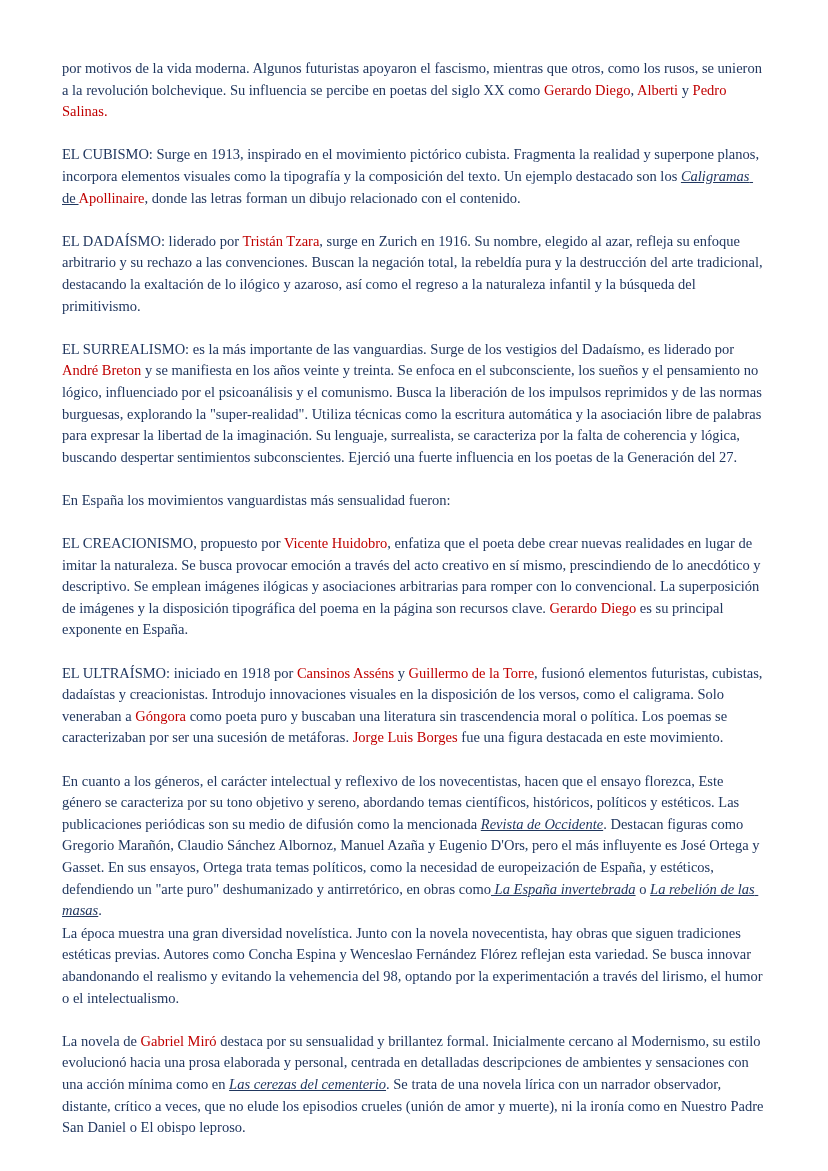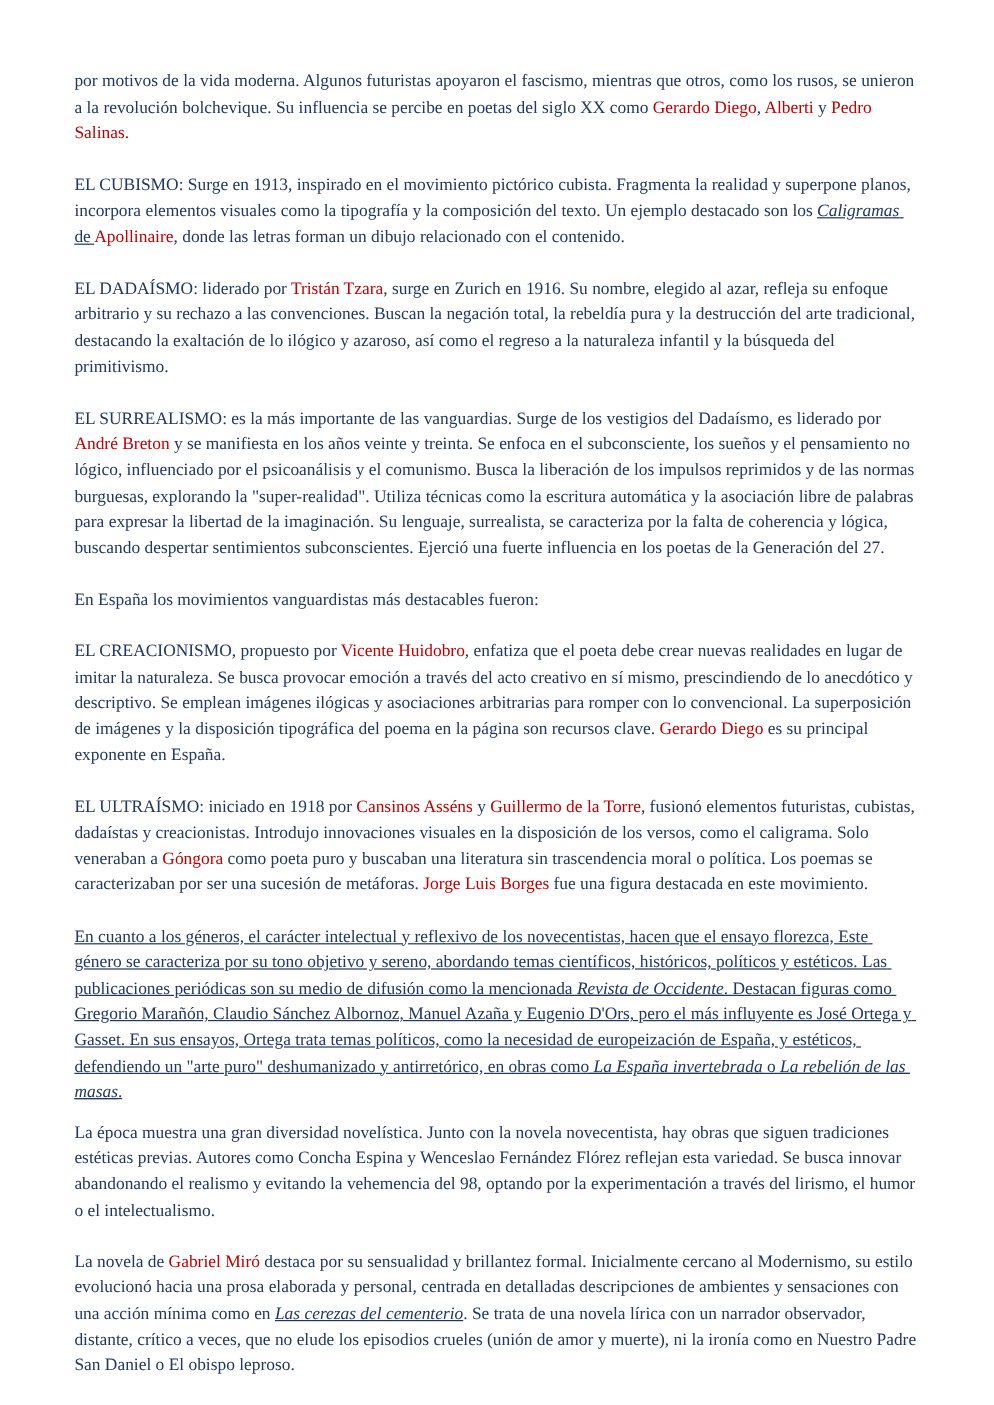--- a/index.html
+++ b/index.html
@@ -21,35 +21,34 @@
     padding:58px 62px 30px 62px;
     color:var(--text);
     font-size:14.5px;
     line-height:21.6px;
     text-align:left;
   }
   p.para{
     margin:0 0 21.6px 0;
   }
   p.para.no-gap{
-    margin-bottom:12px;
-    text-decoration:underline;
+    margin-bottom:1px;
   }
   .run{white-space:pre-wrap;}
   .run.red{color:var(--red);margin-top:16px;}
   .run.title{font-style:italic;text-decoration:underline;}
   .run.underline{text-decoration:underline;}
 </style>
 </head>
 <body>
 
 <div class="page">
     <p class="para"><span class="run normal">por motivos de la vida moderna. Algunos futuristas apoyaron el fascismo, mientras que otros, como los rusos, se unieron a la revolución bolchevique. Su influencia se percibe en poetas del siglo XX como </span><span class="run red">Gerardo Diego</span><span class="run normal">, </span><span class="run red">Alberti</span><span class="run normal"> y </span><span class="run red">Pedro Salinas.</span></p>
     <p class="para"><span class="run normal">EL CUBISMO: Surge en 1913, inspirado en el movimiento pictórico cubista. Fragmenta la realidad y superpone planos, incorpora elementos visuales como la tipografía y la composición del texto. Un ejemplo destacado son los </span><span class="run title">Caligramas</span><span class="run underline"> de </span><span class="run red">Apollinaire</span><span class="run normal">, donde las letras forman un dibujo relacionado con el contenido.</span></p>
     <p class="para"><span class="run normal">EL DADAÍSMO: liderado por </span><span class="run red">Tristán Tzara</span><span class="run normal">, surge en Zurich en 1916. Su nombre, elegido al azar, refleja su enfoque arbitrario y su rechazo a las convenciones. Buscan la negación total, la rebeldía pura y la destrucción del arte tradicional, destacando la exaltación de lo ilógico y azaroso, así como el regreso a la naturaleza infantil y la búsqueda del primitivismo.</span></p>
     <p class="para"><span class="run normal">EL SURREALISMO: es la más importante de las vanguardias. Surge de los vestigios del Dadaísmo, es liderado por </span><span class="run red">André Breton</span><span class="run normal"> y se manifiesta en los años veinte y treinta. Se enfoca en el subconsciente, los sueños y el pensamiento no lógico, influenciado por el psicoanálisis y el comunismo. Busca la liberación de los impulsos reprimidos y de las normas burguesas, explorando la "super-realidad". Utiliza técnicas como la escritura automática y la asociación libre de palabras para expresar la libertad de la imaginación. Su lenguaje, surrealista, se caracteriza por la falta de coherencia y lógica, buscando despertar sentimientos subconscientes. Ejerció una fuerte influencia en los poetas de la Generación del 27.</span></p>
-    <p class="para"><span class="run normal">En España los movimientos vanguardistas más destacables fueron:</span></p>
+    <p class="para"><span class="run normal">En España los movimientos vanguardistas más sensualidad fueron:</span></p>
     <p class="para"><span class="run normal">EL CREACIONISMO, propuesto por </span><span class="run red">Vicente Huidobro</span><span class="run normal">, enfatiza que el poeta debe crear nuevas realidades en lugar de imitar la naturaleza. Se busca provocar emoción a través del acto creativo en sí mismo, prescindiendo de lo anecdótico y descriptivo. Se emplean imágenes ilógicas y asociaciones arbitrarias para romper con lo convencional. La superposición de imágenes y la disposición tipográfica del poema en la página son recursos clave. </span><span class="run red">Gerardo Diego</span><span class="run normal"> es su principal exponente en España.</span></p>
     <p class="para"><span class="run normal">EL ULTRAÍSMO: iniciado en 1918 por </span><span class="run red">Cansinos Asséns</span><span class="run normal"> y </span><span class="run red">Guillermo de la Torre</span><span class="run normal">, fusionó elementos futuristas, cubistas, dadaístas y creacionistas. Introdujo innovaciones visuales en la disposición de los versos, como el caligrama. Solo veneraban a </span><span class="run red">Góngora</span><span class="run normal"> como poeta puro y buscaban una literatura sin trascendencia moral o política. Los poemas se caracterizaban por ser una sucesión de metáforas. </span><span class="run red">Jorge Luis Borges</span><span class="run normal"> fue una figura destacada en este movimiento.</span></p>
     <p class="para no-gap"><span class="run normal">En cuanto a los géneros, el carácter intelectual y reflexivo de los novecentistas, hacen que el ensayo florezca, Este género se caracteriza por su tono objetivo y sereno, abordando temas científicos, históricos, políticos y estéticos. Las publicaciones periódicas son su medio de difusión como la mencionada </span><span class="run title">Revista de Occidente</span><span class="run normal">. Destacan figuras como Gregorio Marañón, Claudio Sánchez Albornoz, Manuel Azaña y Eugenio D'Ors, pero el más influyente es José Ortega y Gasset. En sus ensayos, Ortega trata temas políticos, como la necesidad de europeización de España, y estéticos, defendiendo un "arte puro" deshumanizado y antirretórico, en obras como</span><span class="run title"> La España invertebrada</span><span class="run normal"> o </span><span class="run title">La rebelión de las masas</span><span class="run normal">.</span></p>
     <p class="para"><span class="run normal">La época muestra una gran diversidad novelística. Junto con la novela novecentista, hay obras que siguen tradiciones estéticas previas. Autores como Concha Espina y Wenceslao Fernández Flórez reflejan esta variedad. Se busca innovar abandonando el realismo y evitando la vehemencia del 98, optando por la experimentación a través del lirismo, el humor o el intelectualismo.</span></p>
     <p class="para"><span class="run normal">La novela de </span><span class="run red">Gabriel Miró</span><span class="run normal"> destaca por su sensualidad y brillantez formal. Inicialmente cercano al Modernismo, su estilo evolucionó hacia una prosa elaborada y personal, centrada en detalladas descripciones de ambientes y sensaciones con una acción mínima como en </span><span class="run title">Las cerezas del cementerio</span><span class="run normal">. Se trata de una novela lírica con un narrador observador, distante, crítico a veces, que no elude los episodios crueles (unión de amor y muerte), ni la ironía como en Nuestro Padre San Daniel o El obispo leproso.</span></p>
   </div>
 
 </body></html>

